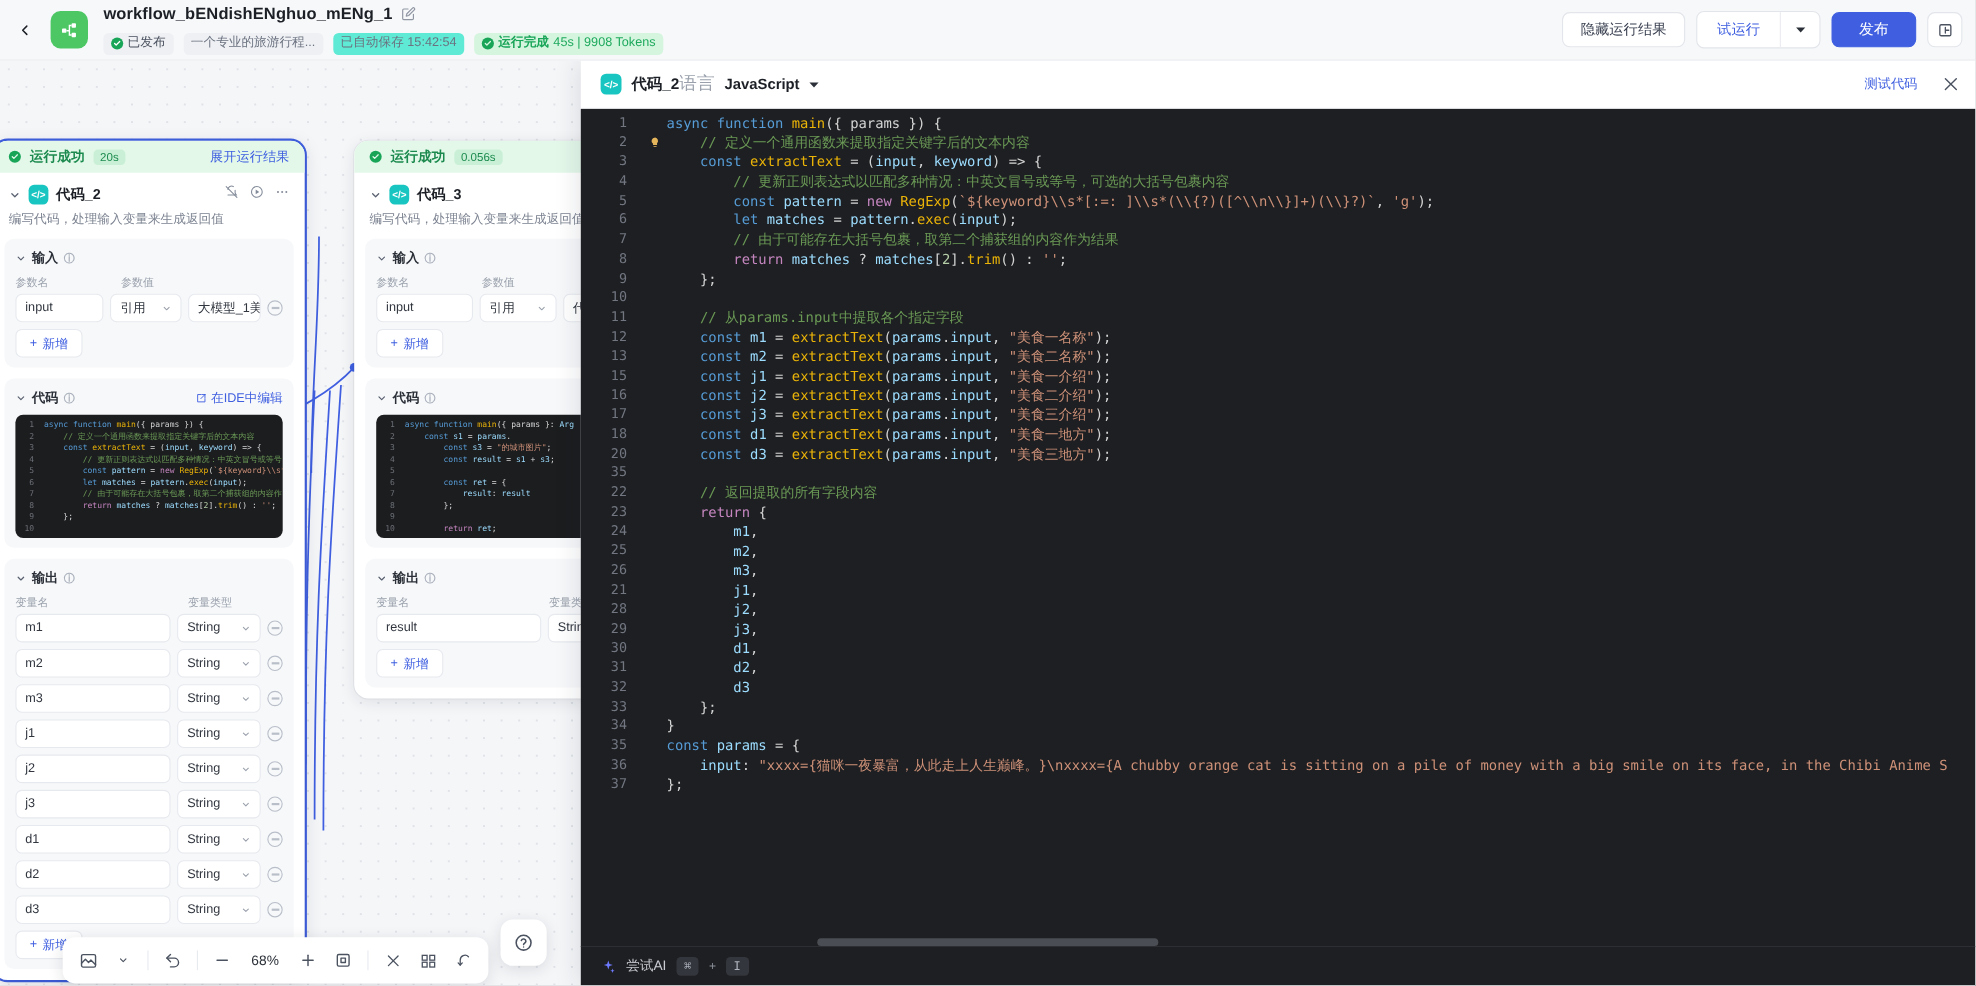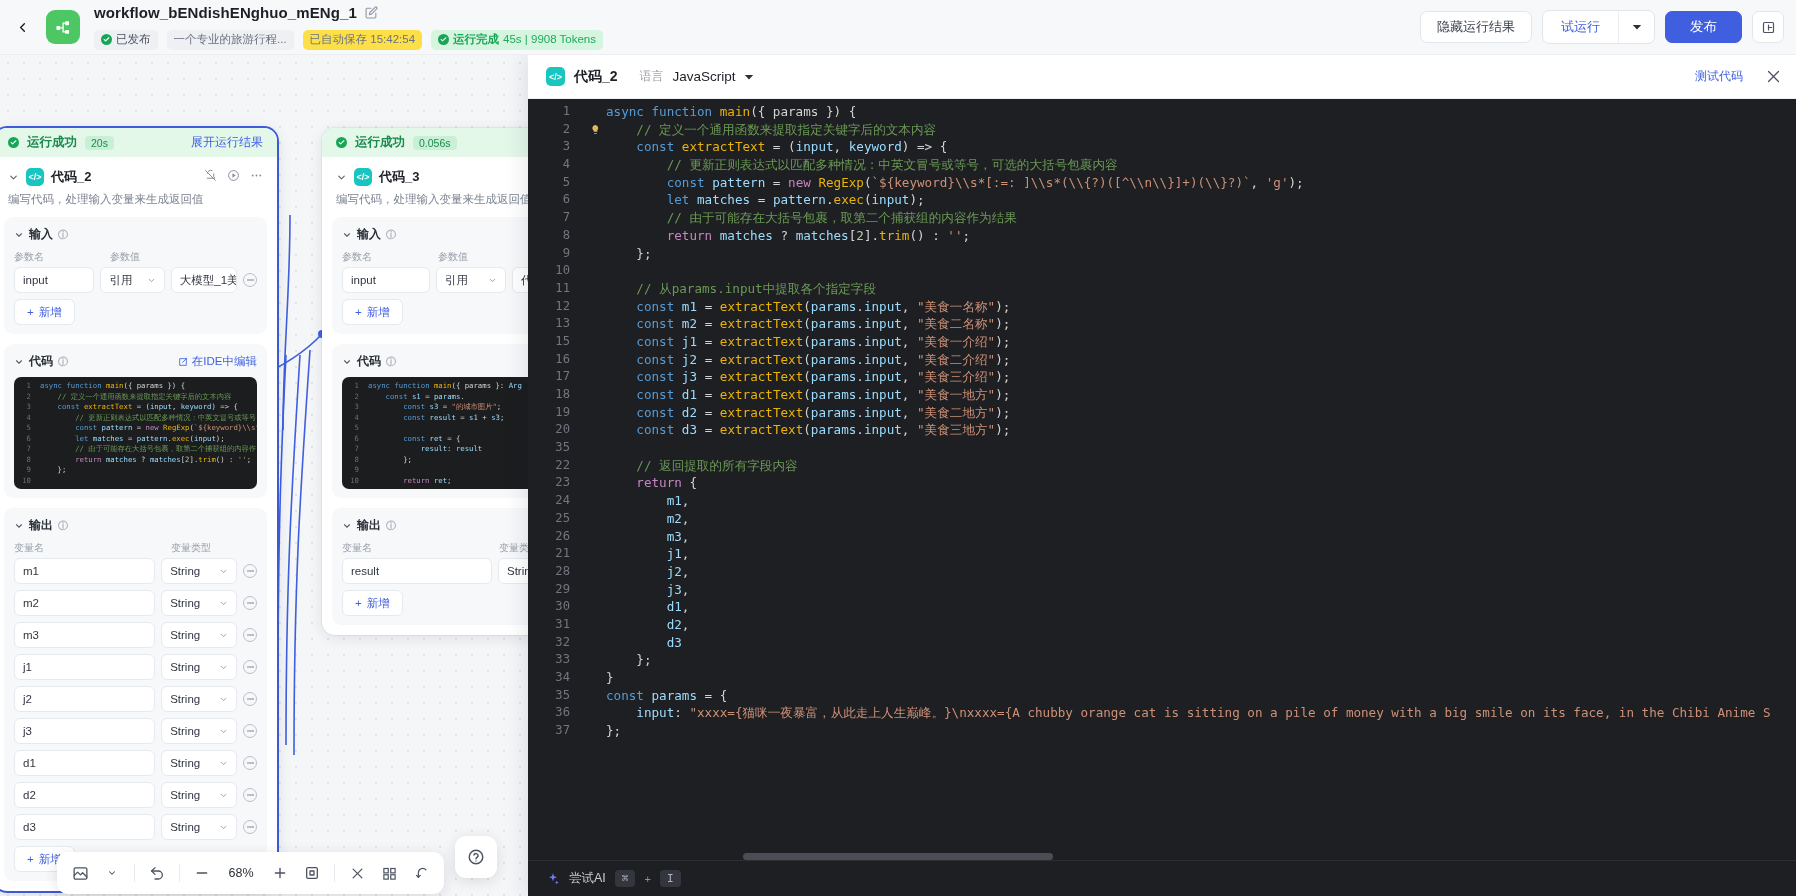--- a/index.html
+++ b/index.html
@@ -27,21 +27,21 @@
   .title-row { display: flex; align-items: center; gap: 8px; }
   .wf-title { font-size: 15px; font-weight: bold; color: #1c2026; letter-spacing: .1px; }
   .edit-ic { color: #9097a3; display: flex; cursor: pointer; }
   .meta-row { display: flex; align-items: center; gap: 9px; }
   .chip {
     display: flex; align-items: center; gap: 4px; border-radius: 5px;
     font-size: 11.5px; padding: 3px 7px; line-height: 1.2;
   }
   .chip-pub { background: #eef0f3; color: #4b5260; }
   .chip-desc { background: #eef0f3; color: #6b7280; max-width: 130px; overflow:hidden; white-space:nowrap; text-overflow: ellipsis;}
-  .chip-save { background: #fde047; color: #6b7280; }
+  .chip-save { background: #5eead4; color: #6b7280; }
   .chip-run { background: #d6f5df; color: #18a558; font-weight: bold; }
   .chip-run .tok { font-weight: normal; color: #1faa5e; }
   .dot-ok { width: 11px; height: 11px; border-radius: 50%; background: #18a558; display:flex;align-items:center;justify-content:center; flex:none;}
   .dot-ok svg { display:block; }
   .topbar-right { margin-left: auto; display: flex; align-items: center; gap: 10px; padding-right: 12px; }
   .btn {
     height: 32px; border-radius: 7px; display: flex; align-items: center; justify-content: center;
     font-size: 13px; cursor: pointer; border: 1px solid #e2e5ea; background: #fff; padding: 0 16px; color: #3a4050;
   }
   .btn-split { display: flex; align-items: stretch; border: 1px solid #e2e5ea; border-radius: 7px; overflow: hidden; background: #fff; }
@@ -128,22 +128,22 @@
   }
 
   
   .codepanel {
     position: absolute; right: 0; top: 55px; width: 1268px; height: 841px; background: #fff;
     box-shadow: -4px 0 20px rgba(20,28,48,.10); display: flex; flex-direction: column; z-index: 20;
   }
   .cp-head { height: 44px; display: flex; align-items: center; padding: 0 14px 0 18px; border-bottom: 1px solid #f0f1f4; flex: none;}
   .cp-ic { width: 19px; height: 19px; border-radius: 5px; background: #18c5c0; color: #fff; display:flex;align-items:center;justify-content:center;font-size:9px;font-weight:bold; flex:none;}
   .cp-name { font-size: 14px; font-weight: bold; color: #1c2026; margin-left: 9px; }
-  .cp-langlbl { font-size: 12px; color: #9aa1ac; margin-left: 22px; }
-  .cp-lang { font-size: 13.5px; font-weight: normal; color: #1c2026; margin-left: 9px; }
+  .cp-langlbl { font-size: 16px; color: #9aa1ac; }
+  .cp-lang { font-size: 13.5px; font-weight: bold; color: #1c2026; margin-left: 9px; }
   .cp-caret { margin-left: 8px; color: #2b3038; display:flex; cursor:pointer;}
   .cp-test { margin-left: auto; color: #3f5fe0; font-size: 12px; cursor:pointer;}
   .cp-close { margin-left: 22px; color: #4b5260; cursor: pointer; display:flex;}
   .cp-body { flex: 1; background: #1e1f22; position: relative; overflow: hidden; }
   .editor { font-family: "DejaVu Sans Mono", monospace; font-size: 12.6px; line-height: 17.7px; padding-top: 4px;}
   .erow { display: flex; height: 17.7px; }
   .erow .eln { width: 56px; text-align: right; padding-right: 14px; color: #717681; flex: none; font-size: 12.2px;}
   .erow .ebulb { width: 22px; flex: none; display: flex; align-items: center; justify-content: center; }
   .erow .etxt { white-space: pre; color: #d4d4d4; }
   .cp-foot { height: 36px; background: #1e1f22; border-top: 1px solid #2c2e33; display: flex; align-items: center; padding: 0 18px; gap: 9px; flex:none;}
@@ -819,25 +819,20 @@
             <span class="eln">17</span>
             <span class="ebulb"></span>
             <span class="etxt">    <span class="kb">const</span> <span class="va">j3</span> <span class="pl">=</span> <span class="fn">extractText</span><span class="pl">(</span><span class="va">params</span><span class="pl">.</span><span class="va">input</span><span class="pl">,</span> <span class="st">"美食三介绍"</span><span class="pl">);</span></span>
           </div>
           <div class="erow">
             <span class="eln">18</span>
             <span class="ebulb"></span>
             <span class="etxt">    <span class="kb">const</span> <span class="va">d1</span> <span class="pl">=</span> <span class="fn">extractText</span><span class="pl">(</span><span class="va">params</span><span class="pl">.</span><span class="va">input</span><span class="pl">,</span> <span class="st">"美食一地方"</span><span class="pl">);</span></span>
           </div>
           <div class="erow">
-            <span class="eln">19</span>
-            <span class="ebulb"></span>
-            <span class="etxt">    <span class="kb">const</span> <span class="va">d2</span> <span class="pl">=</span> <span class="fn">extractText</span><span class="pl">(</span><span class="va">params</span><span class="pl">.</span><span class="va">input</span><span class="pl">,</span> <span class="st">"美食二地方"</span><span class="pl">);</span></span>
-          </div>
-          <div class="erow">
             <span class="eln">20</span>
             <span class="ebulb"></span>
             <span class="etxt">    <span class="kb">const</span> <span class="va">d3</span> <span class="pl">=</span> <span class="fn">extractText</span><span class="pl">(</span><span class="va">params</span><span class="pl">.</span><span class="va">input</span><span class="pl">,</span> <span class="st">"美食三地方"</span><span class="pl">);</span></span>
           </div>
           <div class="erow">
             <span class="eln">35</span>
             <span class="ebulb"></span>
             <span class="etxt"></span>
           </div>
           <div class="erow">

